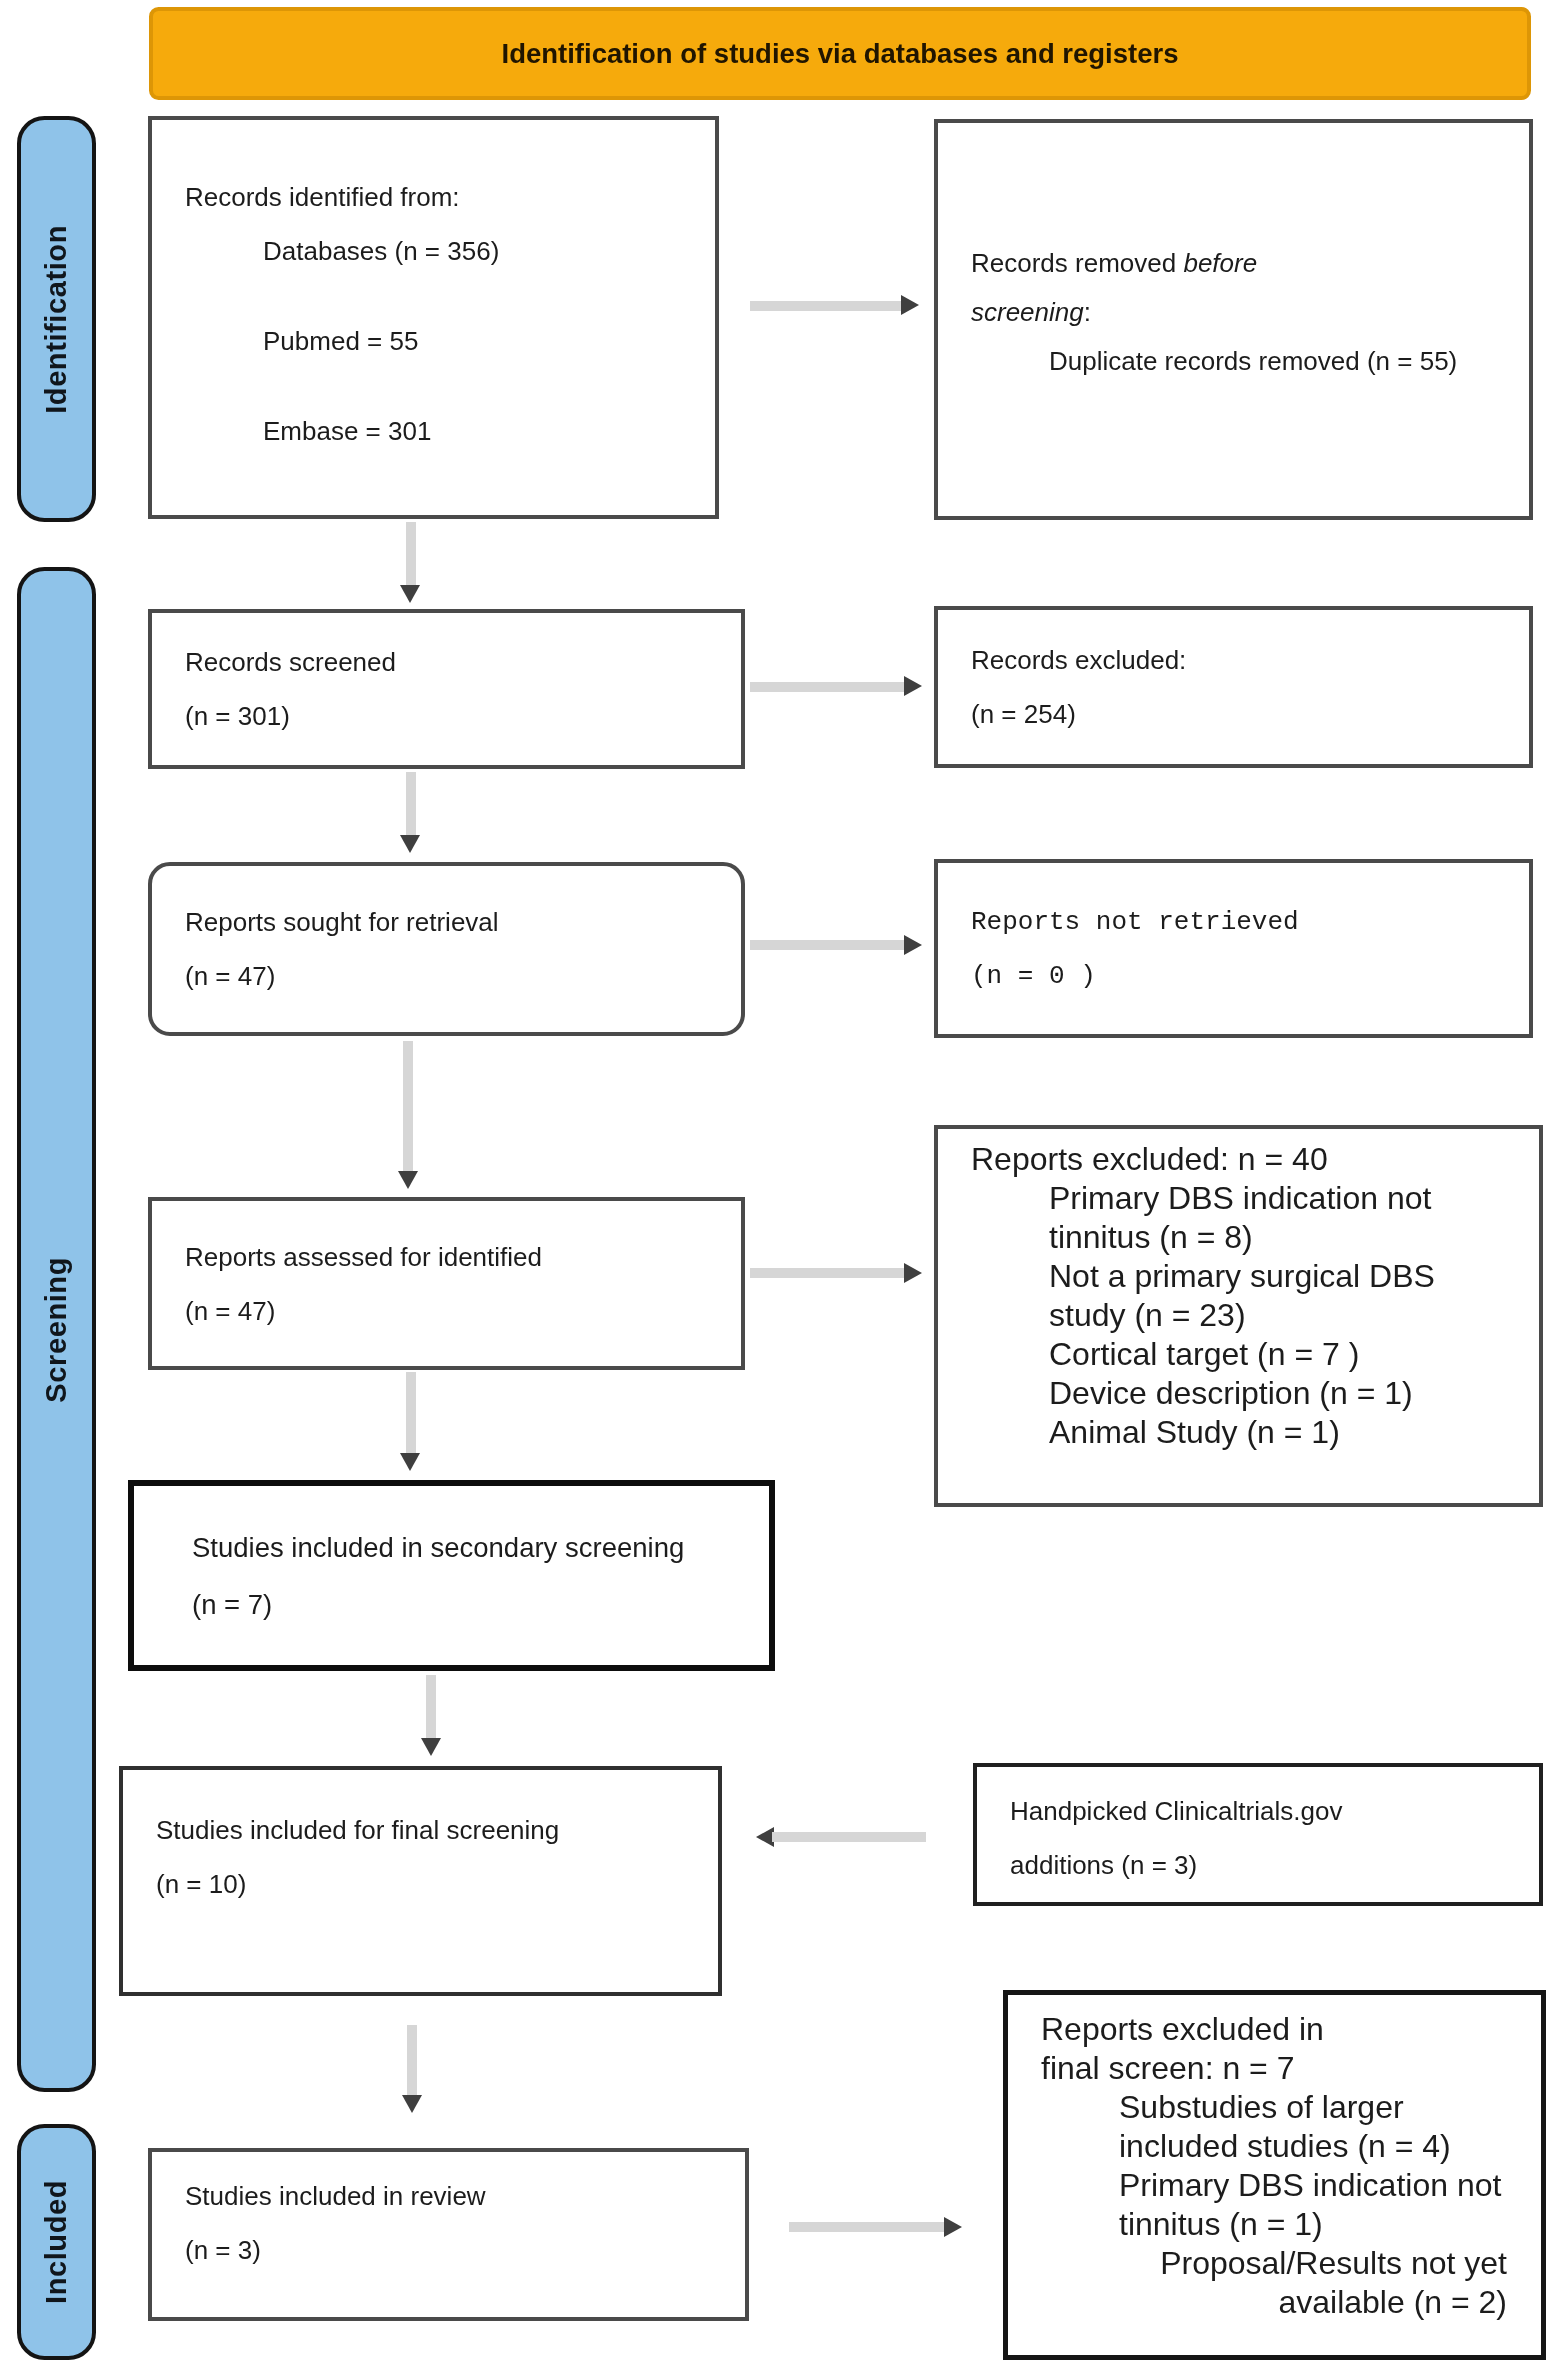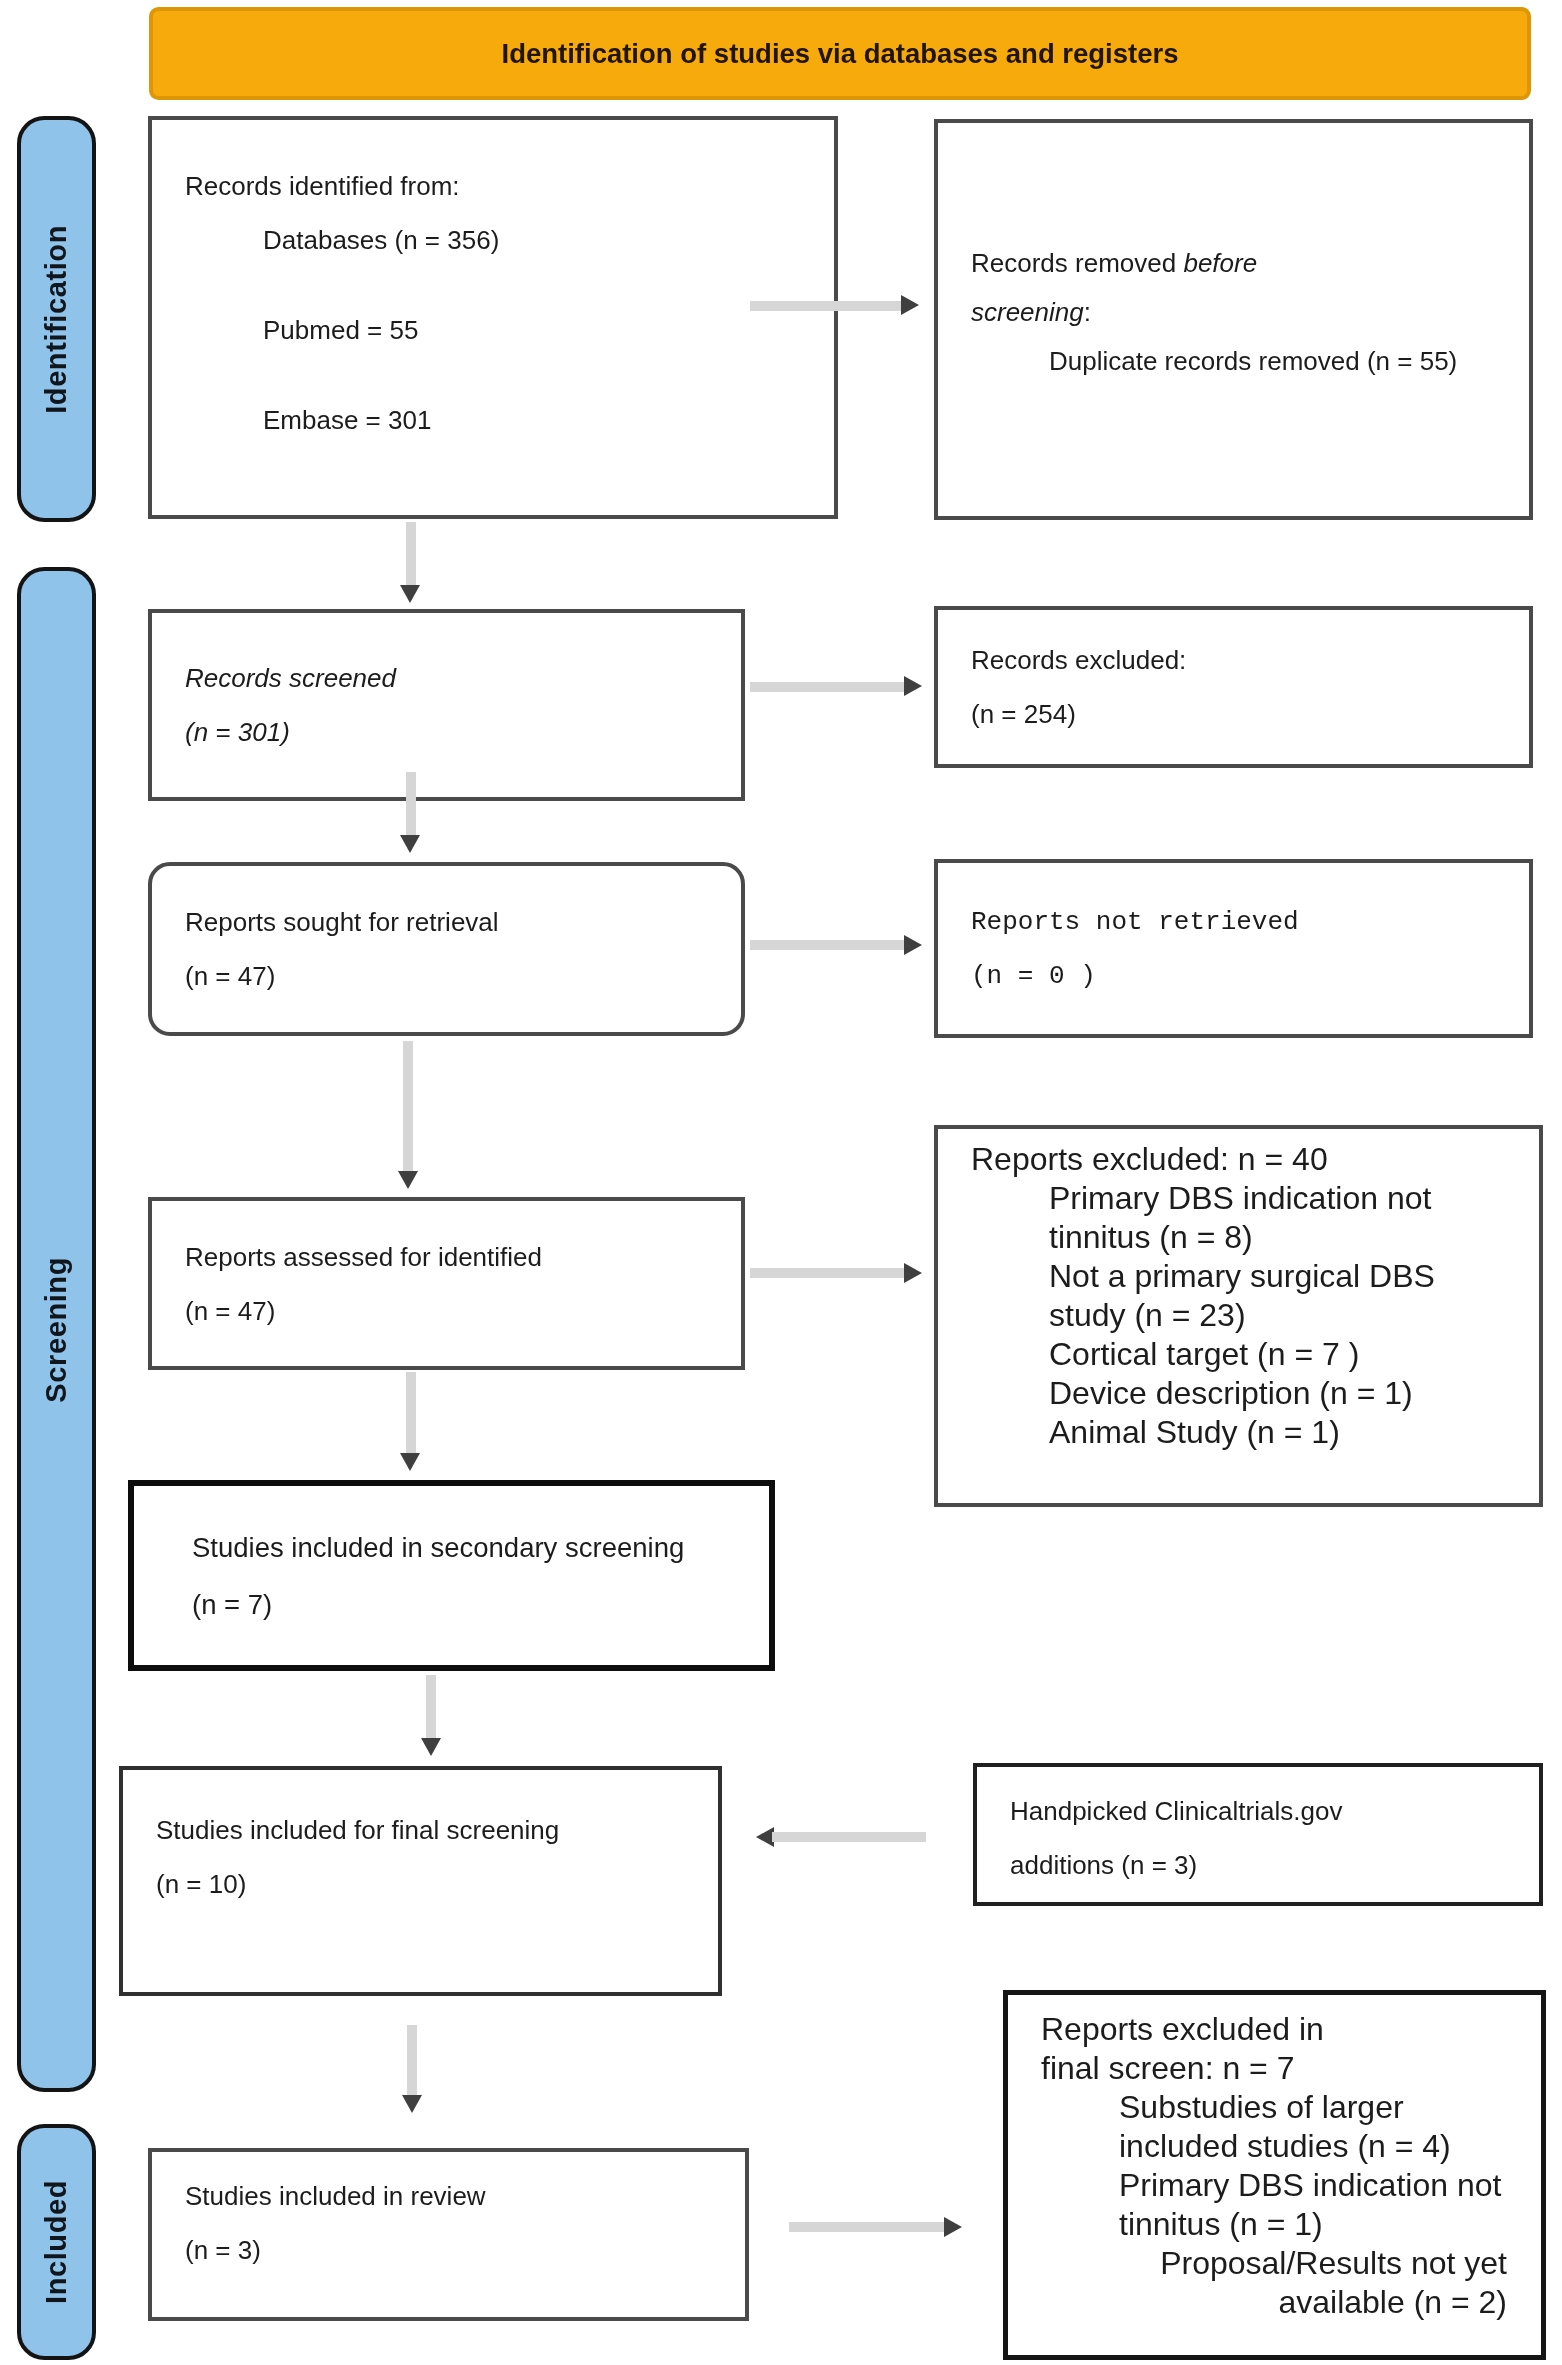--- a/index.html
+++ b/index.html
@@ -32,33 +32,33 @@
 <div class="stagecol" style="top:116px;height:406px;">
   <span>Identification</span>
 </div>
 <div class="stagecol" style="top:567px;height:1525px;">
   <span>Screening</span>
 </div>
 <div class="stagecol" style="top:2124px;height:236px;">
   <span>Included</span>
 </div>
 
-<div class="fbox" style="left:148px;top:116px;width:690px;height:403px;padding:39px 18px 0 33px;">
+<div class="fbox" style="left:148px;top:116px;width:571px;height:403px;padding:50px 18px 0 33px;">
   <p>Records identified from:</p>
   <p class="indent">Databases (n = 356)</p>
   <p class="indent" style="margin-top:36px;">Pubmed = 55</p>
   <p class="indent" style="margin-top:36px;">Embase = 301</p>
 </div>
 
 <div class="fbox" style="left:934px;top:119px;width:599px;height:401px;padding:116px 18px 0 33px;line-height:49px;">
   <p style="max-width:382px;"><span>Records removed </span><em>before screening</em><span>:</span></p>
   <p class="indent" style="max-width:471px;">Duplicate records removed  (n = 55)</p>
 </div>
 
-<div class="fbox center2" style="left:148px;top:609px;width:597px;height:192px;font-style:italic;">
+<div class="fbox center2" style="left:148px;top:609px;width:597px;height:160px;">
   <p>Records screened</p>
   <p>(n = 301)</p>
 </div>
 <div class="fbox center2" style="left:934px;top:606px;width:599px;height:162px;">
   <p>Records excluded:</p>
   <p>(n = 254)</p>
 </div>
 
 <div class="fbox center2" style="left:148px;top:862px;width:597px;height:174px;border-radius:22px;">
   <p>Reports sought for retrieval</p>

